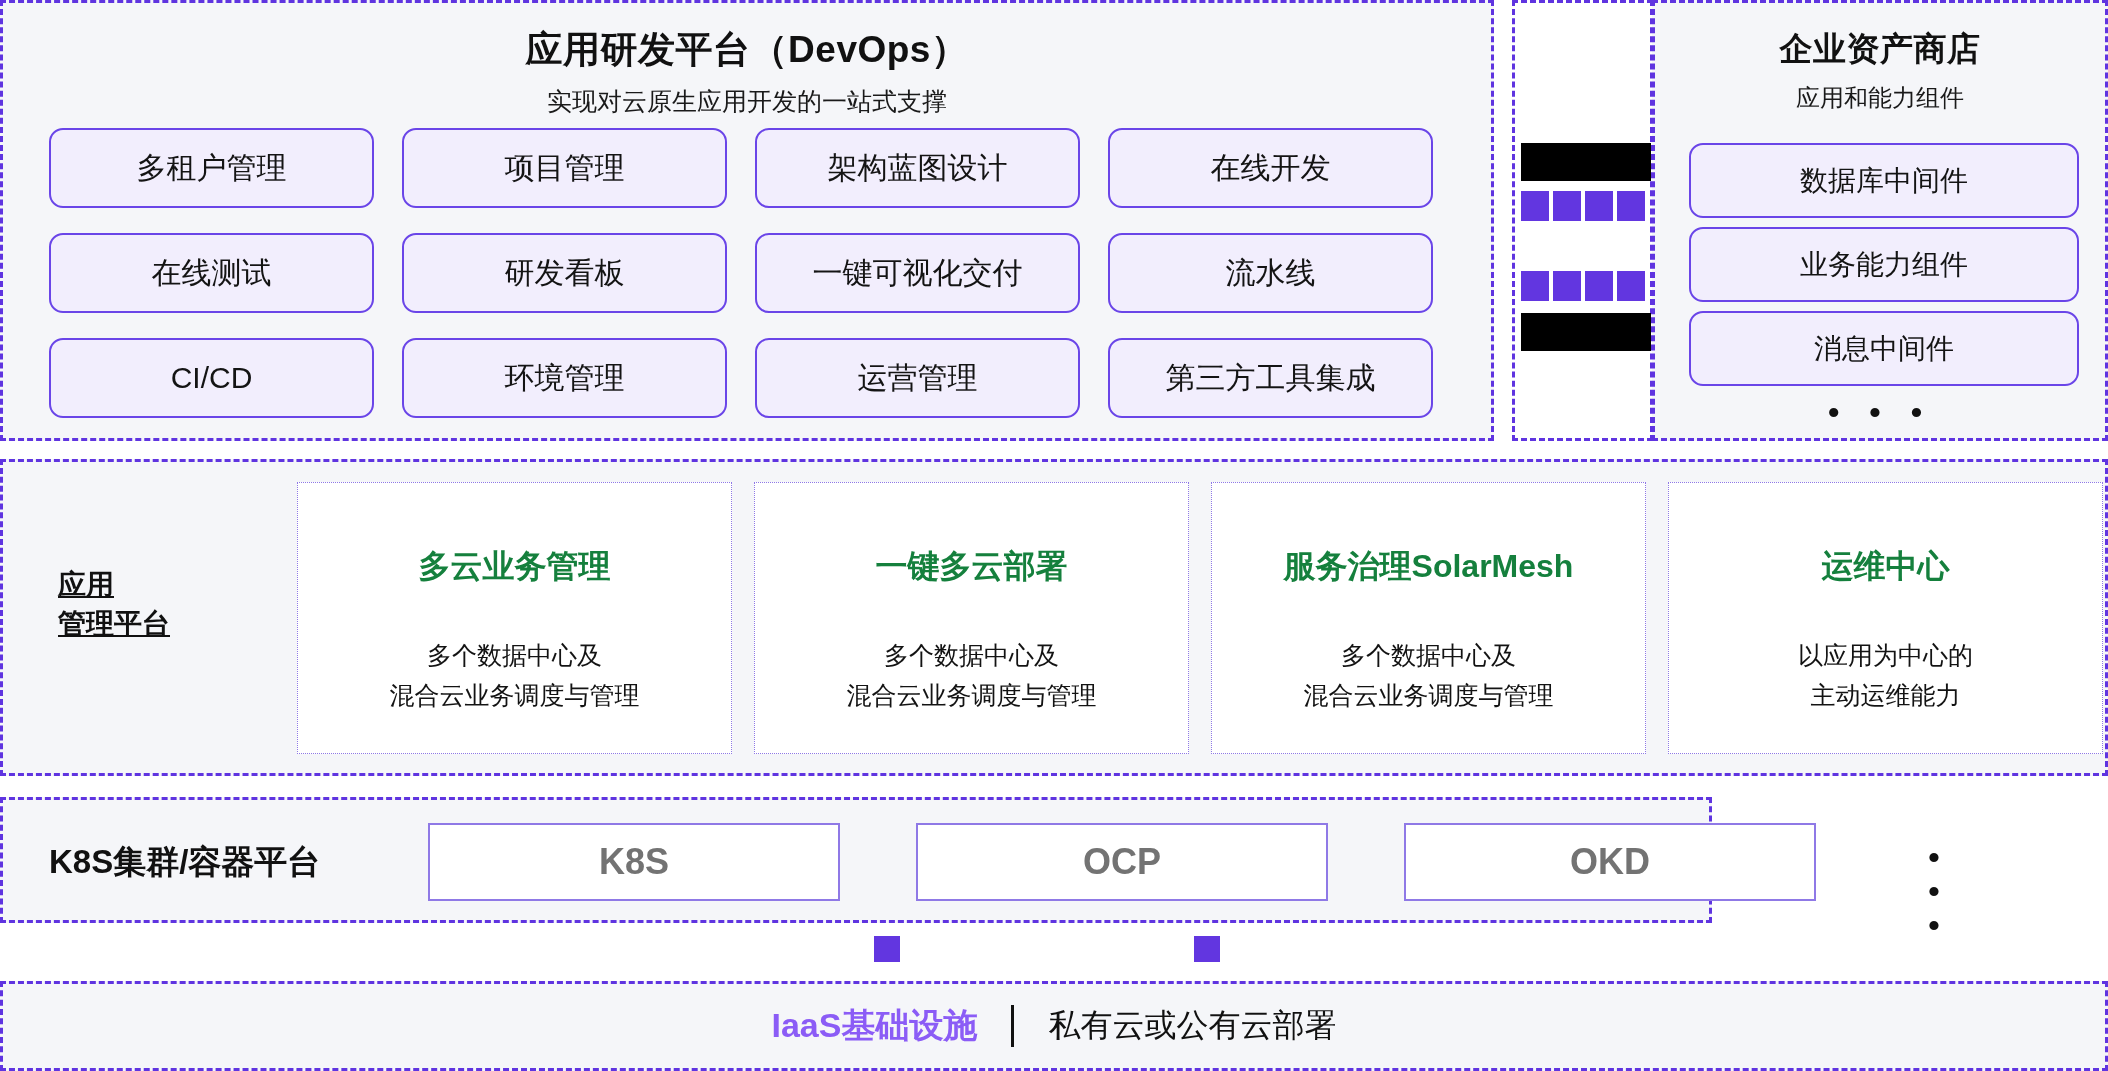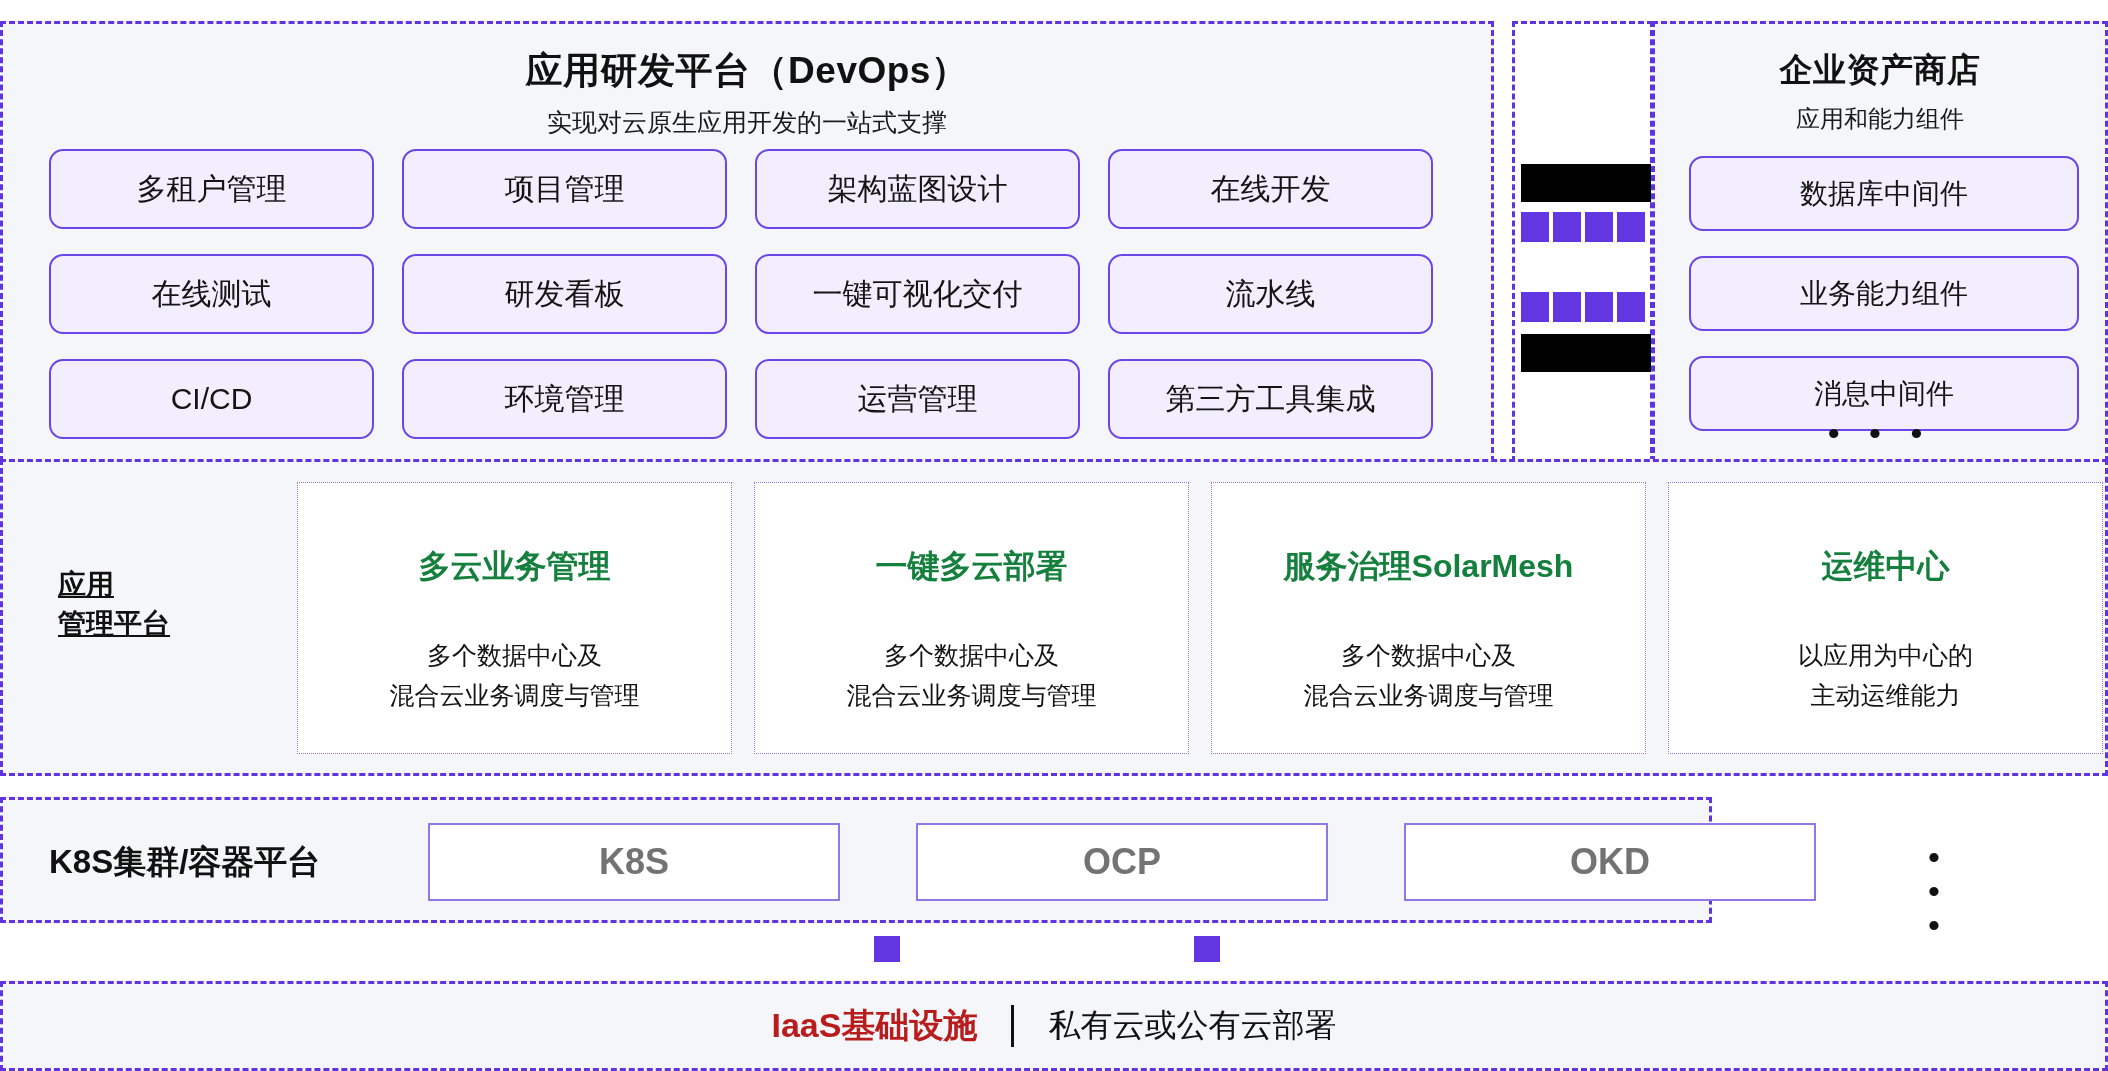--- a/index.html
+++ b/index.html
@@ -17,21 +17,21 @@
 
   
   .section{
     position:absolute;
     background:#f5f6f9;
     border:3px dashed #5f34e0;
     box-sizing:border-box;
   }
 
   
-  #top-row{position:absolute;left:0;top:0;width:1692px;height:441px;margin-top:21px;}
+  #top-row{position:absolute;left:0;top:0;width:1692px;height:441px;}
 
   #devops-panel{left:0;top:0;width:1494px;height:441px;}
   #midcol-panel{left:1512px;top:0;width:141px;height:441px;background:#ffffff;}
   #assets-panel{left:1652px;top:0;width:456px;height:441px;}
 
   .panel-title{
     text-align:center;
     font-weight:bold;
     color:#111111;
     letter-spacing:.5px;
@@ -58,22 +58,22 @@
     width:1400px;
     display:grid;
     grid-template-columns:repeat(4,325px);
     grid-auto-rows:80px;
     column-gap:28px;row-gap:25px;
   }
   #devops-grid .pill{font-size:30px;}
 
   
   #assets-list{
-    position:absolute;left:34px;top:132px;width:390px;
-    display:flex;flex-direction:column;gap:25px;
+    position:absolute;left:34px;top:140px;width:390px;
+    display:flex;flex-direction:column;gap:9px;
   }
   #assets-list .pill{height:75px;font-size:28px;}
   #assets-dots{
     position:absolute;left:0;right:0;top:392px;
     text-align:center;font-size:34px;letter-spacing:10px;color:#111;
     line-height:1;
   }
 
   
   .redact-bar{position:absolute;background:#000000;}
@@ -129,21 +129,21 @@
   
   #connectors{position:absolute;left:0;top:936px;width:2108px;height:30px;}
   .conn{position:absolute;width:26px;height:26px;background:#6236e0;}
 
   
   #iaas-section{left:0;top:981px;width:2108px;height:90px;}
   #iaas-inner{
     position:absolute;left:0;right:0;top:0;bottom:0;
     display:flex;align-items:center;justify-content:center;gap:0;
   }
-  #iaas-title{font-size:34px;font-weight:bold;color:#b91c1c;}
+  #iaas-title{font-size:34px;font-weight:bold;color:#8b5cf6;}
   #iaas-divider{
     display:inline-block;width:3px;height:42px;background:#111;
     margin:0 34px;
   }
   #iaas-sub{font-size:32px;color:#111;}
 </style>
 </head>
 <body>
 
 <div class="sparkle" style="left:1808px;top:1000px;">

